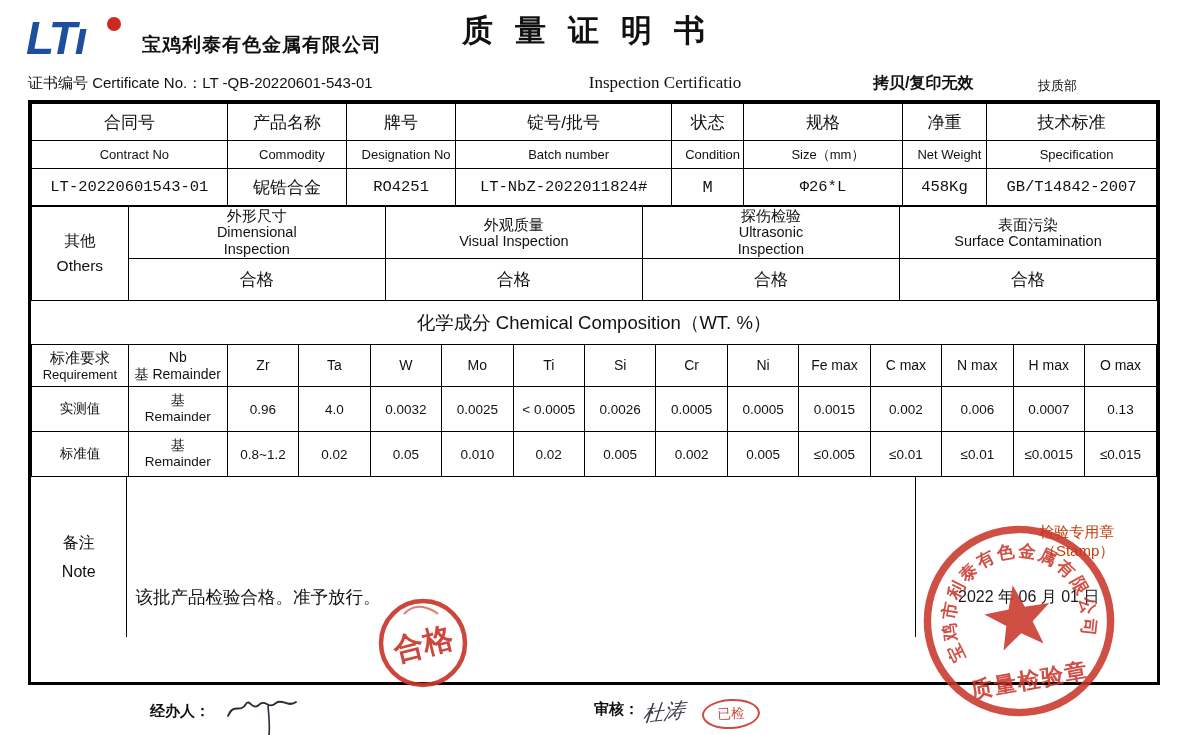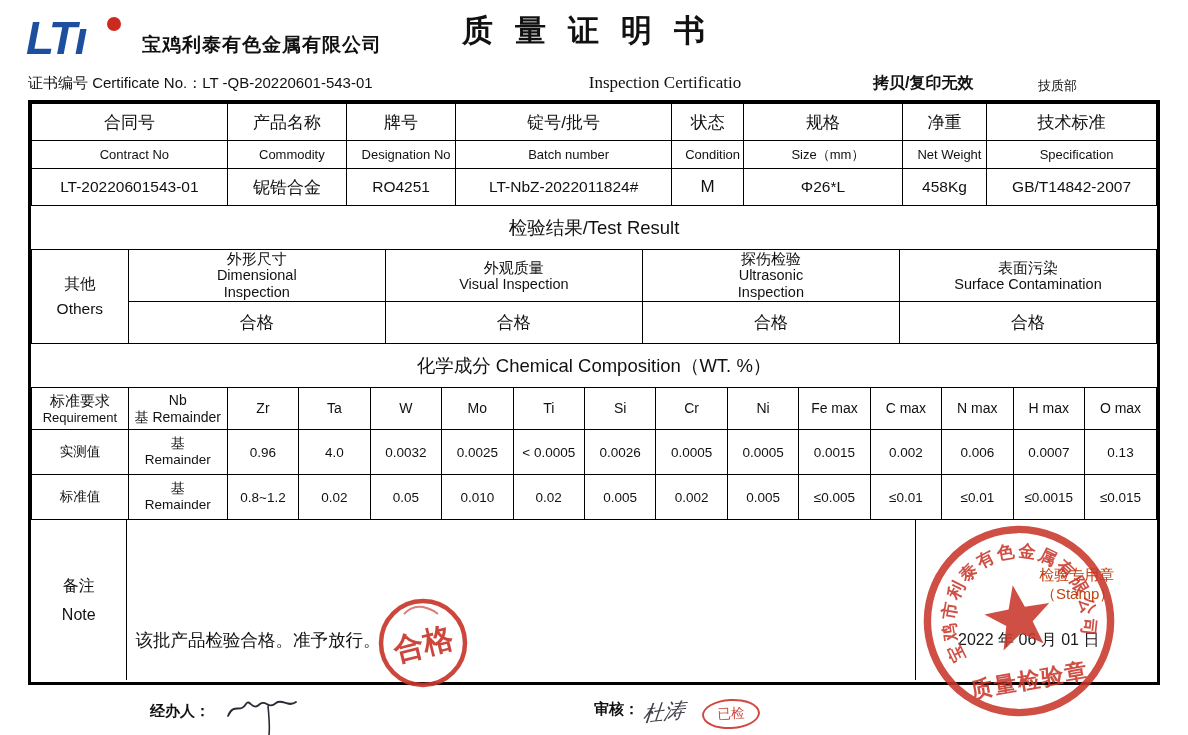--- a/index.html
+++ b/index.html
@@ -18,21 +18,21 @@
   .dept { position:absolute; left:1038px; top:77px; font-size:13px; }
 
   
   .doc-table { position:absolute; left:28px; top:100px; width:1132px; height:585px;
                border:3px solid #000; background:#fff; }
   table { border-collapse:collapse; table-layout:fixed; width:100%; }
   td, th { border:1px solid #000; text-align:center; vertical-align:middle;
            padding:0 2px; font-weight:normal; overflow:hidden; }
   .row-cn td { height:37px; font-size:17px; }
   .row-en td { height:28px; font-size:13px;padding-left:12px; }
-  .row-val td { height:37px; font-size:15.5px; }
+  .row-val td { height:37px; font-size:15.5px;font-family:Liberation Mono, monospace; }
   .section-title { height:43px; display:flex; align-items:center; justify-content:center;
                    font-size:18.5px; border-bottom:0; }
   .test-table .hdr td { height:52px; font-size:14.5px; line-height:1.15; }
   .test-table .res td { height:42px; font-size:17px; }
   .test-hdr-cn { font-size:15px; }
   .chem-table .hdr td { height:42px; font-size:14px; line-height:1.2; }
   .chem-table .vals td { height:45px; font-size:13.5px; }
   .chem-table .label-cell { font-size:16px; }
   .two-line { line-height:1.25; font-size:13.5px; }
   .two-line .l1 { font-size:14px; }
@@ -125,21 +125,20 @@
         <td>RO4251</td>
         <td>LT-NbZ-2022011824#</td>
         <td style="font-size:17px">M</td>
         <td>Φ26*L</td>
         <td>458Kg</td>
         <td>GB/T14842-2007</td>
       </tr>
     </tbody>
       </table>
 
-    <div class="section-title">检验结果/Test Result</div>
     <table class="test-table">
       <colgroup>
         <col style="width:8.6%">
           <col style="width:22.85%">
           <col style="width:22.85%">
           <col style="width:22.85%">
           <col style="width:22.85%">
       </colgroup>
       <tbody>
           <tr class="hdr">

